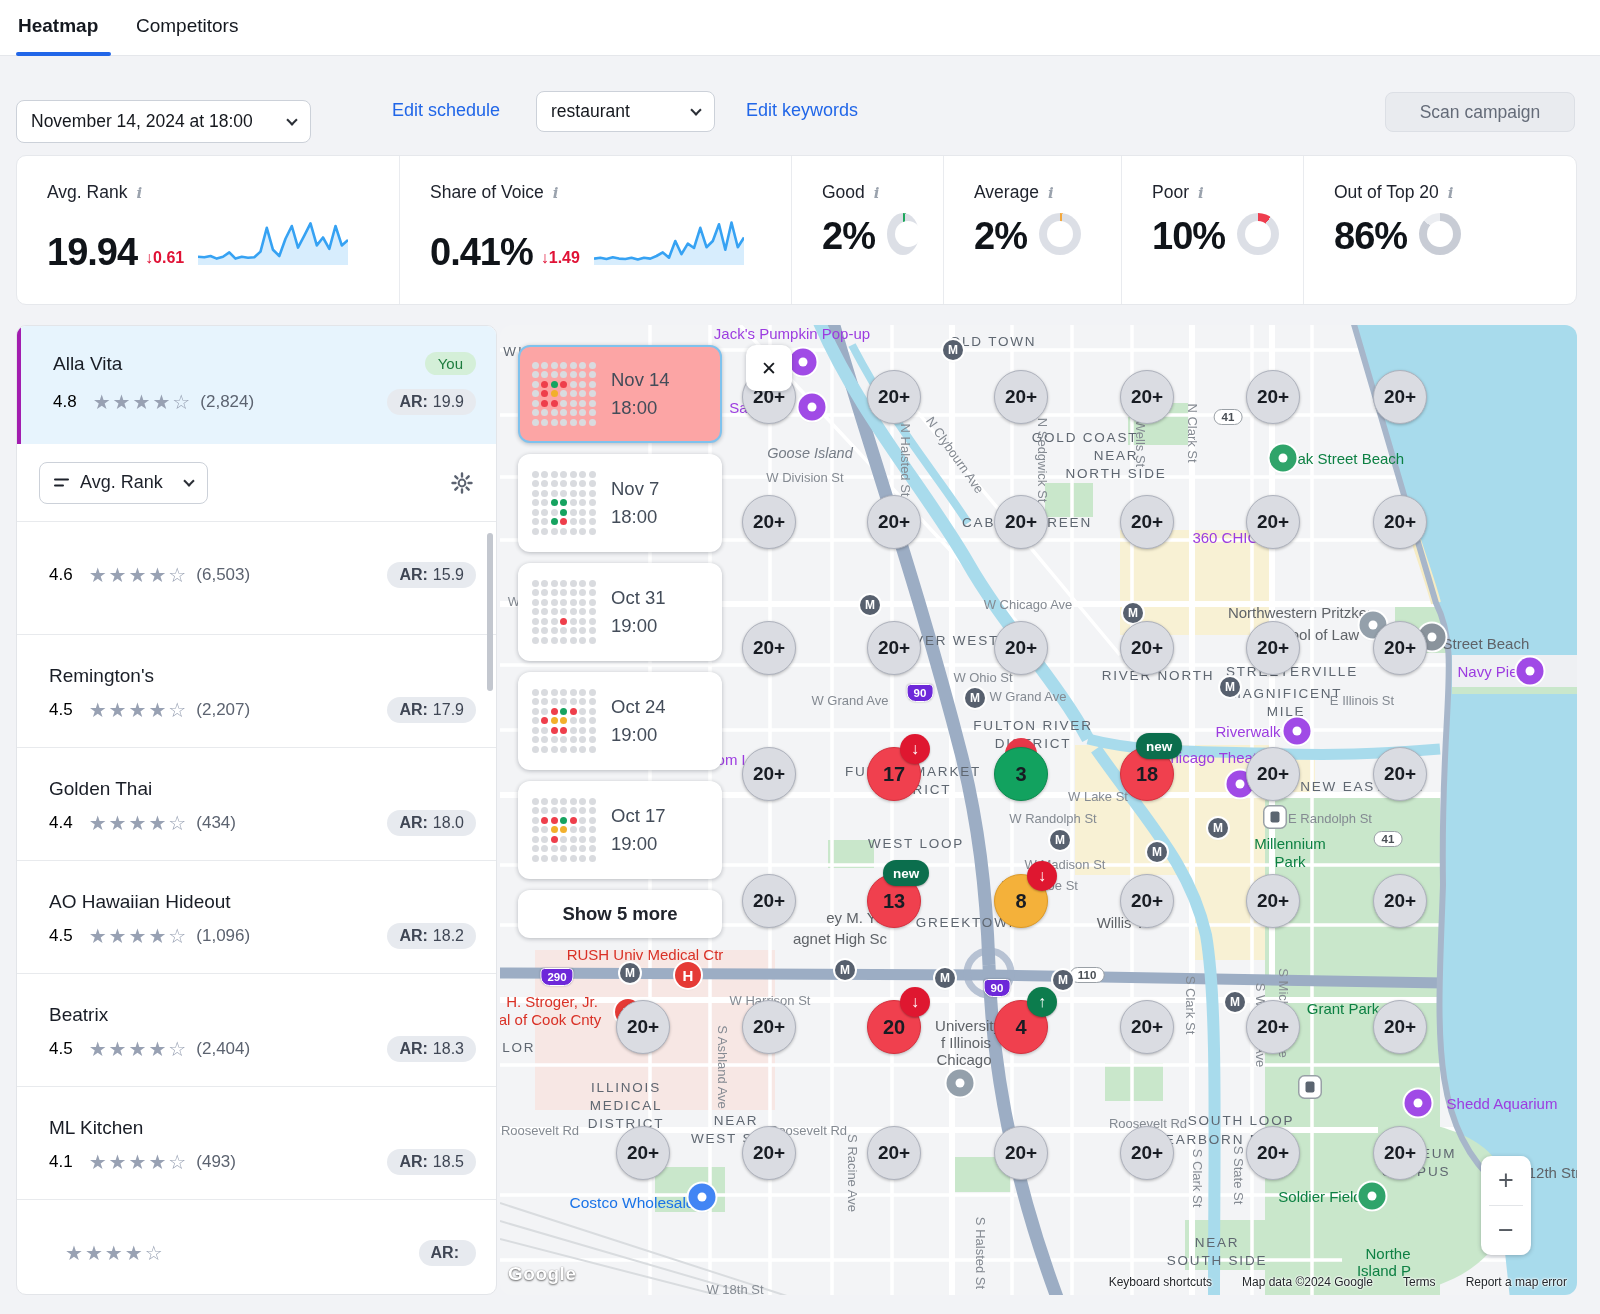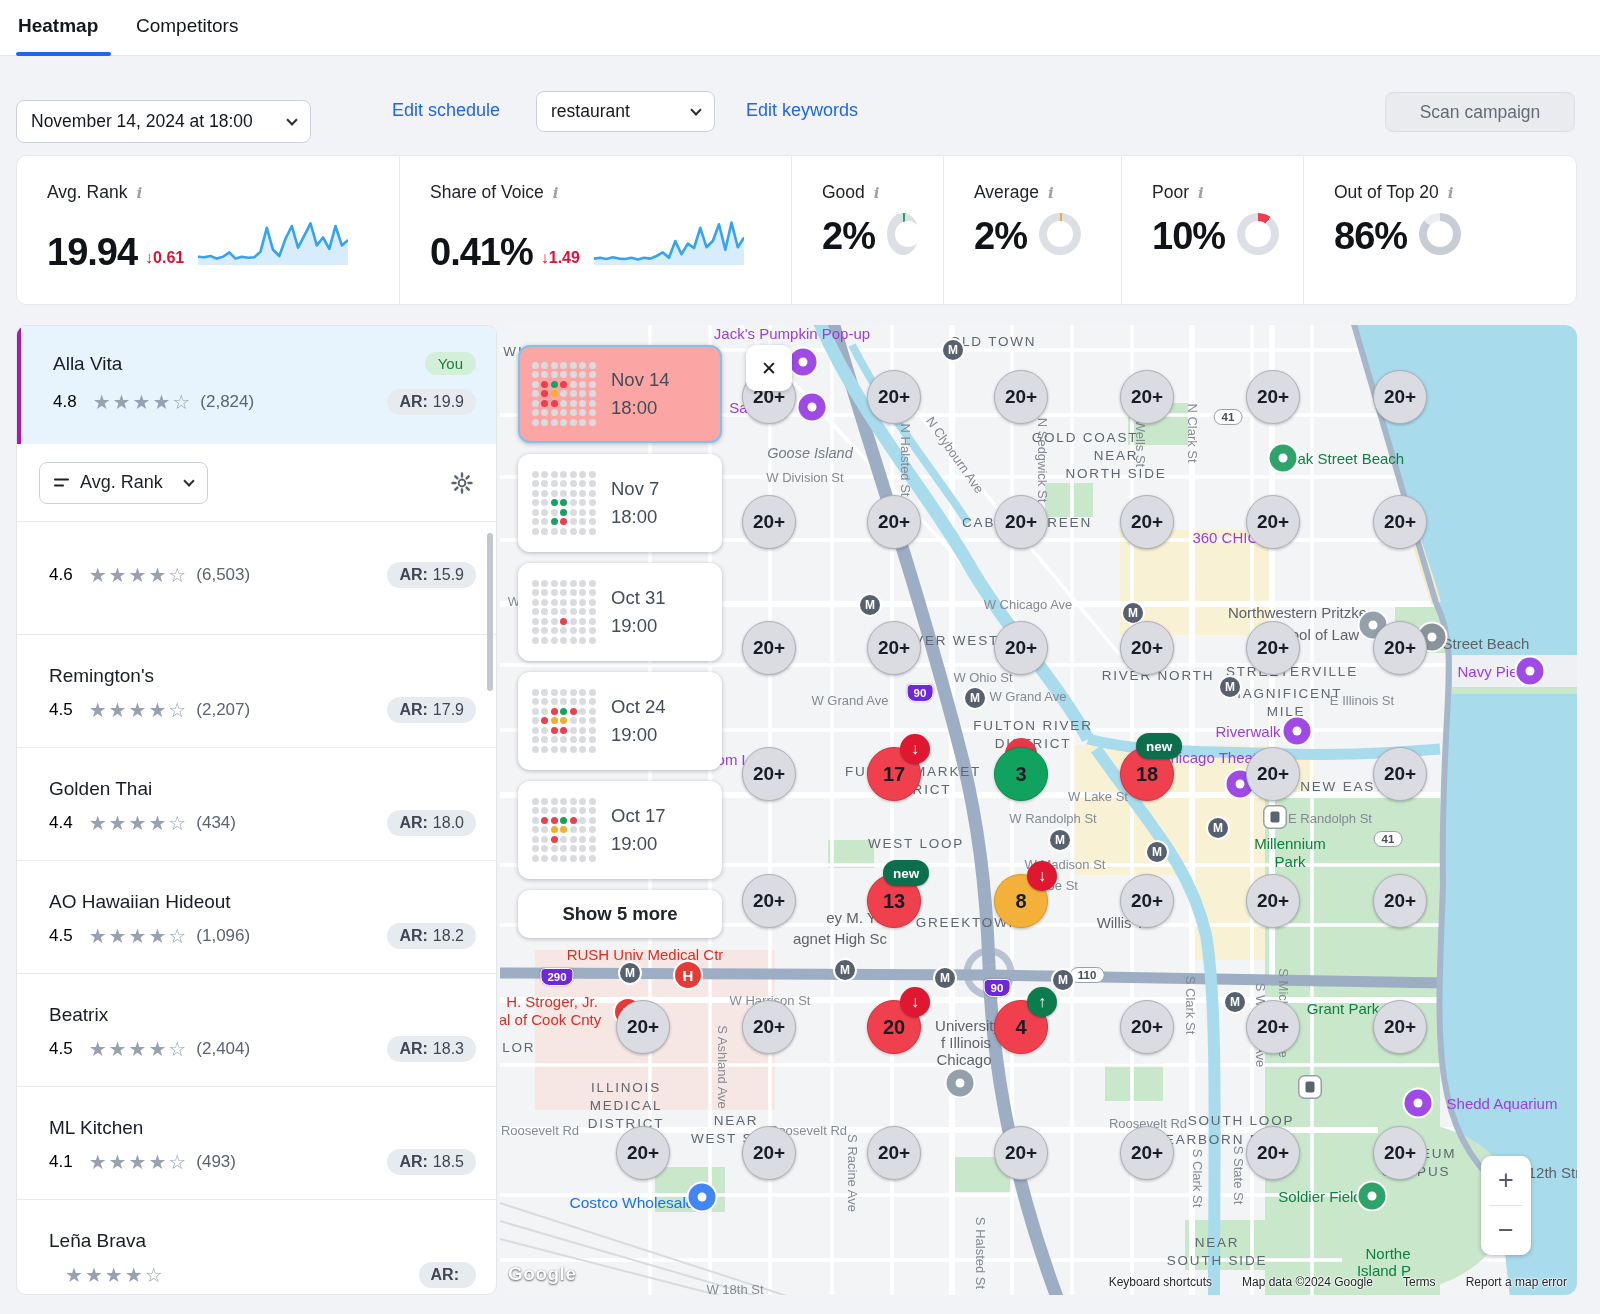--- a/index.html
+++ b/index.html
@@ -276,21 +276,20 @@
         <div class="s-item">
           <div class="biz-name">ML Kitchen</div>
           <div class="rate-row">
             <span class="rate-num">4.1</span>
             <span class="stars">★★★★☆</span>
             <span class="reviews">(493)</span>
             <span class="ar-pill"><b>AR:</b><span>18.5</span></span>
           </div>
         </div>
         <div class="s-item">
-          <div class="biz-name">Leña Brava</div>
           <div class="rate-row">
             <span class="rate-num"></span>
             <span class="stars">★★★★☆</span>
             <span class="reviews"></span>
             <span class="ar-pill"><b>AR:</b><span></span></span>
           </div>
         </div>
       </div>
     <div class="scroll-thumb"></div>
   </div>

